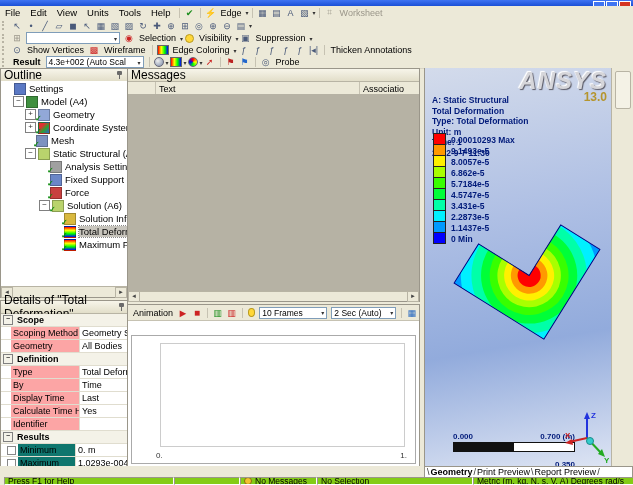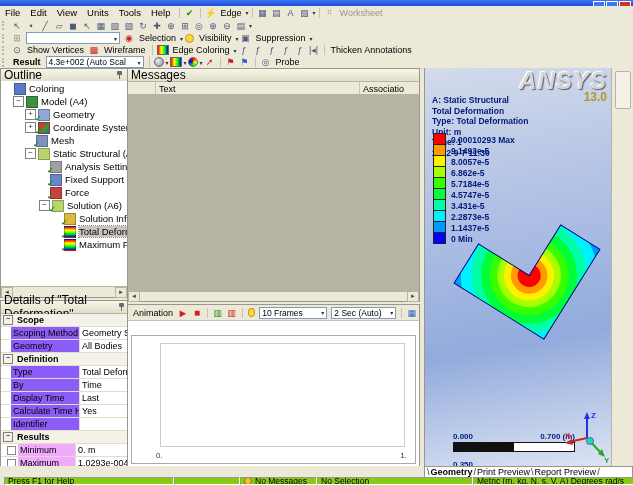--- a/index.html
+++ b/index.html
@@ -62,24 +62,24 @@
   
   .details-body{position:absolute;left:0;top:13px;right:0;bottom:0;background:#fff;overflow:hidden;}
   .drow{display:flex;height:12px;border-bottom:1px solid #e0ddcf;font-size:9px;align-items:center;}
   .drow .dexp{width:8px;height:8px;border:1px solid #808080;font-size:7px;line-height:6px;text-align:center;margin:0 2px;flex:none;color:#333;}
   .drow .dexp:empty{border:none;}
   .drow .dchk{width:7px;height:7px;border:1px solid #888;background:#fff;margin:0 2px;flex:none;display:none;}
   .drow .dlabel{flex:none;width:62px;padding-left:2px;white-space:nowrap;overflow:hidden;}
   .drow .dvalue{flex:1;border-left:1px solid #e0ddcf;padding-left:2px;background:#fff;white-space:nowrap;overflow:hidden;height:100%;display:flex;align-items:center;}
   .drow.sec{font-weight:bold;background:#f4f2e8;}
   .drow.row .dexp{visibility:hidden;width:6px;}
-  .drow.row .dlabel{background:#8b5cf6;height:100%;display:flex;align-items:center;width:66px;}
+  .drow.row .dlabel{background:#fca5a5;height:100%;display:flex;align-items:center;width:66px;}
   .drow.chk .dexp{visibility:hidden;width:0;}
   .drow.chk .dchk{display:block;}
-  .drow.chk .dlabel{background:#f0abfc;height:100%;display:flex;align-items:center;width:55px;}
+  .drow.chk .dlabel{background:#0f766e;height:100%;display:flex;align-items:center;width:55px;}
   
   .msg-cols{display:flex;height:13px;border-bottom:1px solid #b8b4a4;background:#ece9d8;font-size:9px;}
   .msg-col{border-right:1px solid #c6c2b2;display:flex;align-items:center;padding-left:3px;}
   .msg-body{position:absolute;left:0;right:0;top:25px;bottom:9px;background:#b6b2a4;}
   
   .graph-tools{display:flex;align-items:center;height:15px;border-bottom:1px solid #c6c2b2;background:#ece9d8;padding-left:2px;}
   .chart{position:absolute;left:3px;right:3px;top:30px;bottom:3px;background:#fff;border:1px solid #aaa;}
   .plot{position:absolute;left:28px;right:10px;top:7px;bottom:16px;border:1px solid #ccc;background:#fff;}
   .xlab{position:absolute;bottom:3px;font-size:8px;color:#333;}
   
@@ -91,21 +91,21 @@
              text-shadow:1px 1px 1px #5a5a66,-1px -1px 1px #fff;line-height:22px;font-style:italic;}
   .logo-ver{font-size:12px;font-weight:bold;color:#b5952e;line-height:10px;}
   .legend{position:absolute;left:8px;top:66px;}
   .lg-row{display:flex;align-items:flex-end;height:11px;}
   .lg-sq{width:11px;height:10px;border:1px solid #222;flex:none;}
   .lg-val{margin-left:5px;font-size:8.5px;font-weight:bold;color:#001a7a;white-space:nowrap;}
   .ruler{position:absolute;left:28px;top:364px;width:122px;color:#001a7a;font-size:8px;font-weight:bold;}
   .ruler-labels{display:flex;justify-content:space-between;}
   .ruler-bar{height:8px;border:1px solid #111;display:flex;margin-top:1px;background:#fff;}
   .ruler-bar .b1{width:50%;background:#111;}
-  .ruler-mid{text-align:left;margin-top:8px;}
+  .ruler-mid{text-align:right;margin-top:8px;}
   .model-svg{position:absolute;left:26px;top:128px;}
   .triad-svg{position:absolute;left:138px;top:340px;}
   
   .side-strip{position:absolute;left:611px;top:68px;width:22px;height:398px;background:#ece9d8;border-left:1px solid #b8b4a4;}
   .dock-tab{position:absolute;left:3px;top:3px;width:14px;height:36px;background:#f4f2e6;border:1px solid #b8b4a4;border-radius:2px;}
   
   .tabs-row{position:absolute;left:0;top:466px;width:633px;height:11px;background:#ece9d8;}
   .vtab-strip{position:absolute;left:424px;top:0;width:205px;height:10px;background:#fff;border:1px solid #9a968a;
               display:flex;align-items:center;font-size:9px;padding-left:2px;}
   .vtab{padding:0 1px;}
@@ -217,21 +217,21 @@
       <span class="pin"></span>
     </div>
     <div class="tree">
       <div>
 
       <div class="tree-item" style="padding-left: 2px;">
           <span class="t-exp"></span>
           <span class="t-icon" style="background: rgb(91, 121, 196);">
               <i class="chk"></i>
             </span>
-          <span class="t-label">Coloring</span>
+          <span class="t-label">Settings</span>
         </div>
           <div class="tree-item" style="padding-left: 12px;">
           <span class="t-exp">−</span>
           <span class="t-icon" style="background: rgb(63, 143, 63);">
               <i class="chk"></i>
             </span>
           <span class="t-label">Model (A4)</span>
         </div>
           <div class="tree-item" style="padding-left: 24px;">
           <span class="t-exp">+</span>

